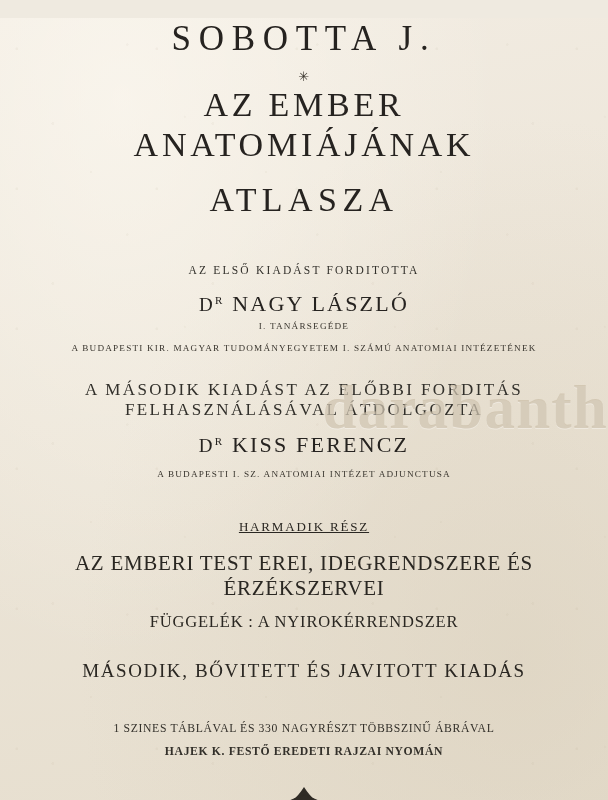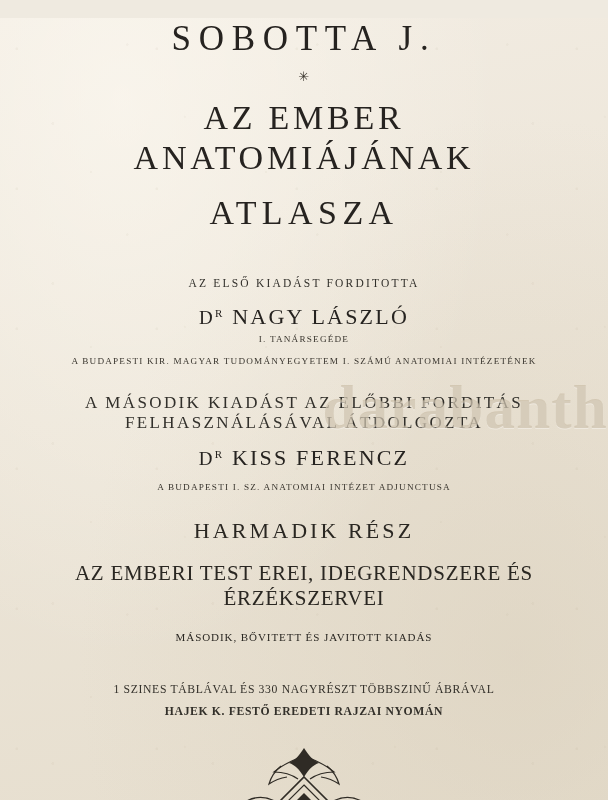--- a/index.html
+++ b/index.html
@@ -54,21 +54,20 @@
     color: #262320;
   }
   .star {
     font-size: 13px;
     margin-top: 10px;
     color: #3a352d;
   }
   .title-main {
     font-size: 34px;
     letter-spacing: 0.11em;
-    margin-top: 13px;
     color: #262320;
   }
   .title-main2 {
     font-size: 34px;
     letter-spacing: 0.16em;
     margin-top: 15px;
     color: #262320;
   }
   .trans-label {
     font-size: 11.5px;
@@ -114,41 +113,42 @@
     color: #262320;
   }
   .reviser .dr {
     font-size: 19px;
   }
   .reviser .dr sup {
     font-size: 11px;
     vertical-align: super;
   }
   .part {
-    font-size: 22px;
+    font-size: 13px;
     letter-spacing: 0.14em;
-    margin-top: 25px;
-    color: #2a2722;
+    margin-top: 39px;
+    color: #2a2722;
+    text-decoration: underline;
   }
   .contents1 {
     font-size: 21px;
     letter-spacing: 0.035em;
     margin-top: 17px;
     color: #2a2722;
   }
   .contents2 {
     font-size: 16.5px;
     letter-spacing: 0.05em;
     margin-top: 11px;
     color: #2a2722;
   }
   .edition {
-    font-size: 11px;
+    font-size: 19px;
     letter-spacing: 0.085em;
-    margin-top: 20px;
+    margin-top: 29px;
     color: #2a2722;
     text-align: center;
   }
   .plates1 {
     font-size: 11.7px;
     letter-spacing: 0.055em;
     margin-top: 39px;
     color: #33302a;
   }
   .plates2 {
@@ -213,20 +213,21 @@
   <div class="line reviser">
     <span class="dr"><span>D</span><sup>R</sup></span>
     <span>KISS FERENCZ</span>
   </div>
 
   <div class="line affil">A BUDAPESTI I. SZ. ANATOMIAI INTÉZET ADJUNCTUSA</div>
 
   <div class="line part">HARMADIK RÉSZ</div>
 
   <div class="line contents1">AZ EMBERI TEST EREI, IDEGRENDSZERE ÉS ÉRZÉKSZERVEI</div>
+  <div class="line contents2">FÜGGELÉK : A NYIROKÉRRENDSZER</div>
 
   <div class="line edition">MÁSODIK, BŐVITETT ÉS JAVITOTT KIADÁS</div>
 
   <div class="line plates1">1 SZINES TÁBLÁVAL ÉS 330 NAGYRÉSZT TÖBBSZINŰ ÁBRÁVAL</div>
   <div class="line plates2">HAJEK K. FESTŐ EREDETI RAJZAI NYOMÁN</div>
 
   <div class="ornament">
     <svg width="150" height="106" viewBox="0 0 150 106" aria-hidden="true">
       <g fill="none" stroke="#2f2b25" stroke-width="1.5">
 

